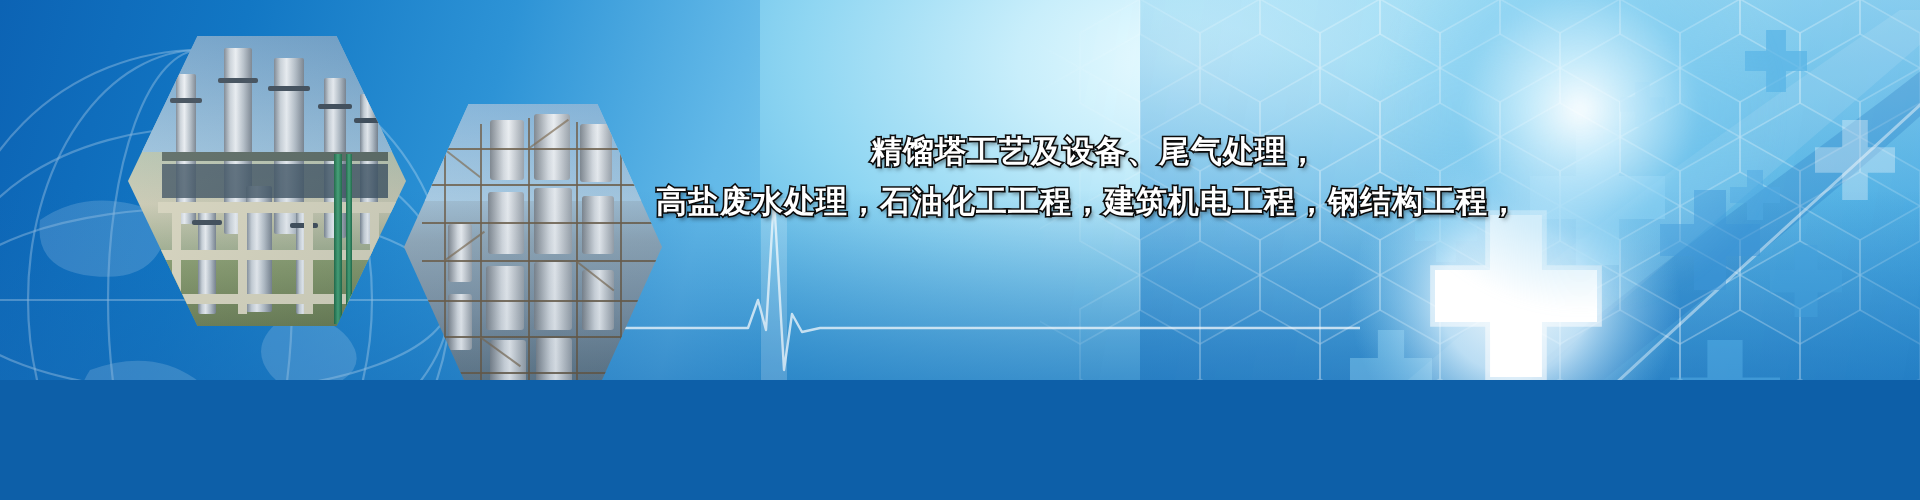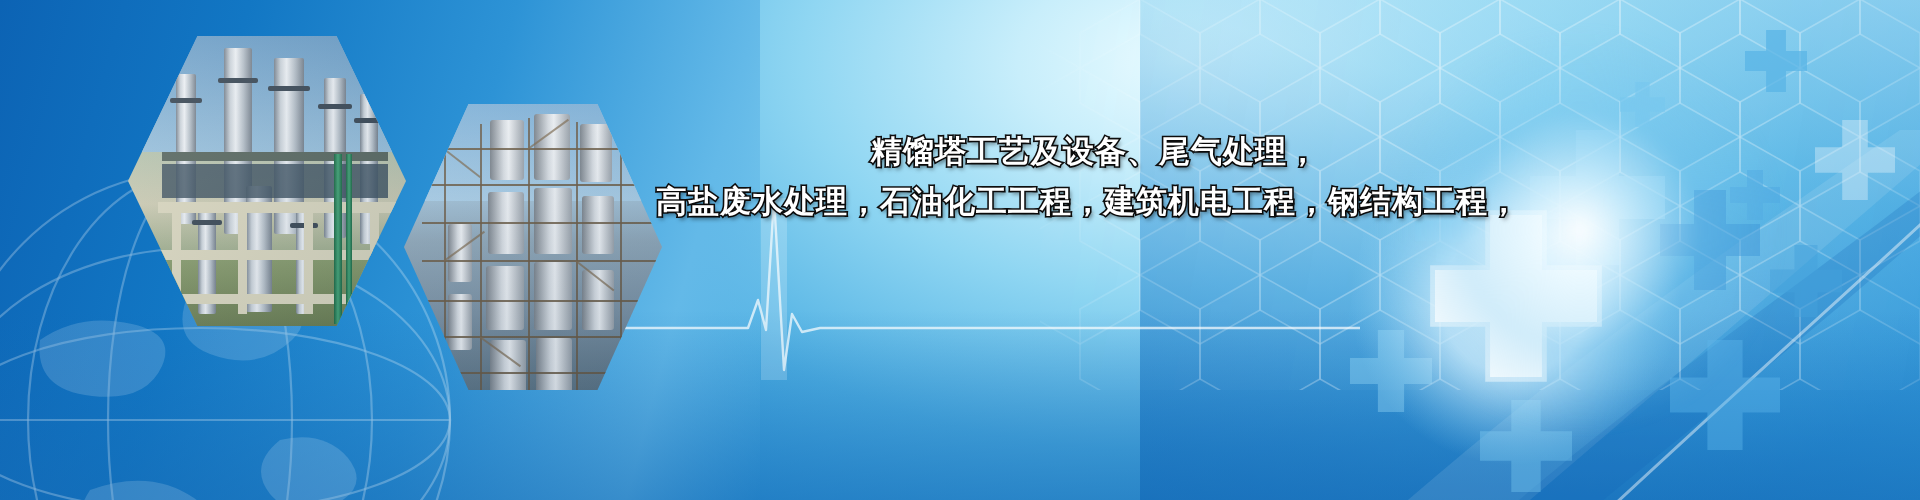--- a/index.html
+++ b/index.html
@@ -1,20 +1,20 @@
 <!DOCTYPE html>
 <html><head>
 <meta charset="utf-8">
 <style>
   * { margin:0; padding:0; box-sizing:border-box; }
   html,body { background:#0d5fa8; }
 
   .banner{
     position:relative;
-    width:1920px; height:500px;
+    width:1920px; height:380px;
     overflow:hidden;
     font-family:"Liberation Sans","DejaVu Sans",sans-serif;
     background:#2a8fd8;
   }
 
   
   .bg-base{
     position:absolute; inset:0;
     background:
       radial-gradient(ellipse 900px 560px at 1180px 60px, #e8fbff 0%, #c8eefb 18%, #8fd6f2 42%, #4fb0e3 70%, #2a93d8 100%),

